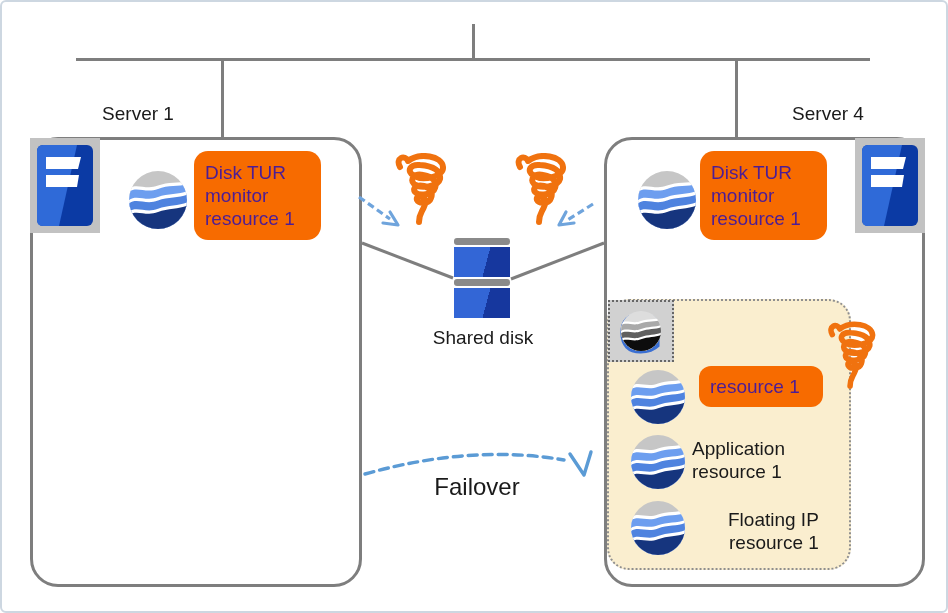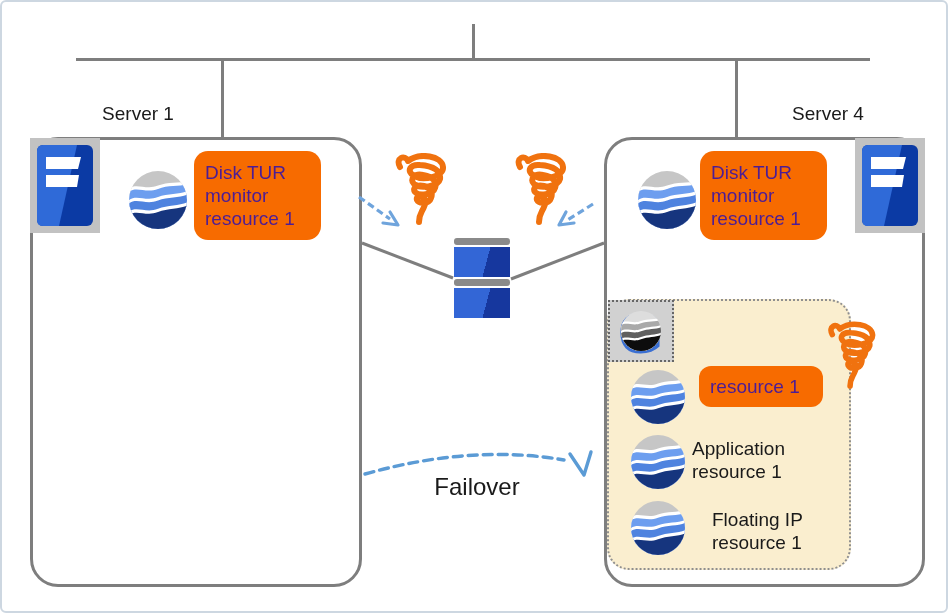--- a/index.html
+++ b/index.html
@@ -121,20 +121,21 @@
     <div>monitor</div>
     <div>resource 1</div>
   </div>
 
   <div class="abs z2" style="left:452px;top:236px;width:56px;">
     <div style="height:7px;background:#8a8a8a;border-radius:3px;margin-bottom:2px;"></div>
     <div style="height:30px;background:linear-gradient(105deg,#3366d6 0 57%,#16379e 57% 100%);margin-bottom:2px;"></div>
     <div style="height:7px;background:#8a8a8a;border-radius:3px;margin-bottom:2px;"></div>
     <div style="height:30px;background:linear-gradient(105deg,#3366d6 0 57%,#16379e 57% 100%);"></div>
   </div>
+  <div class="abs plain-label txt-center" style="left:410px;top:324px;width:142px;">Shared disk</div>
 
   <div class="abs plain-label" style="left:640px;top:265px;">Failover group A</div>
   <div class="abs group-box z2" style="left:605px;top:297px;width:244px;height:271px;"></div>
 
   <div class="abs gicon-box z3" style="left:606px;top:298px;width:66px;height:62px;">
     <svg width="62" height="58" viewBox="0 0 62 58">
       <text x="8" y="51" font-family="Liberation Sans, DejaVu Sans, sans-serif" font-size="58" font-weight="bold" fill="#3a6fd2">G</text>
       <svg x="11" y="9" width="40" height="40" viewBox="0 0 60 60">
           <use href="#globe-gray"></use>
         </svg>
@@ -152,21 +153,21 @@
       <use href="#globe-blue"></use>
     </svg>
   <div class="abs plain-label z3" style="left:664px;top:435px;margin-left:26px;">
     <div>Application</div>
     <div>resource 1</div>
   </div>
 
   <svg class="abs z3" style="left:629px;top:499px;" width="54" height="54">
       <use href="#globe-blue"></use>
     </svg>
-  <div class="abs plain-label z3" style="left:710px;top:506px;">
+  <div class="abs plain-label z3" style="left:726px;top:506px;text-align:right;">
     <div>Floating IP</div>
     <div>resource 1</div>
   </div>
 
   <div class="abs txt-center" style="left:430px;top:471px;width:90px;font-size:24px;">Failover</div>
 
   <svg class="abs overlay z5" style="left:0;top:0;" width="944" height="609" viewBox="0 0 944 609">
 
     <path d="M360,241 L451,276" stroke="#7e7e7e" stroke-width="3" fill="none"></path>
     <path d="M509,277 L602,241" stroke="#7e7e7e" stroke-width="3" fill="none"></path>

